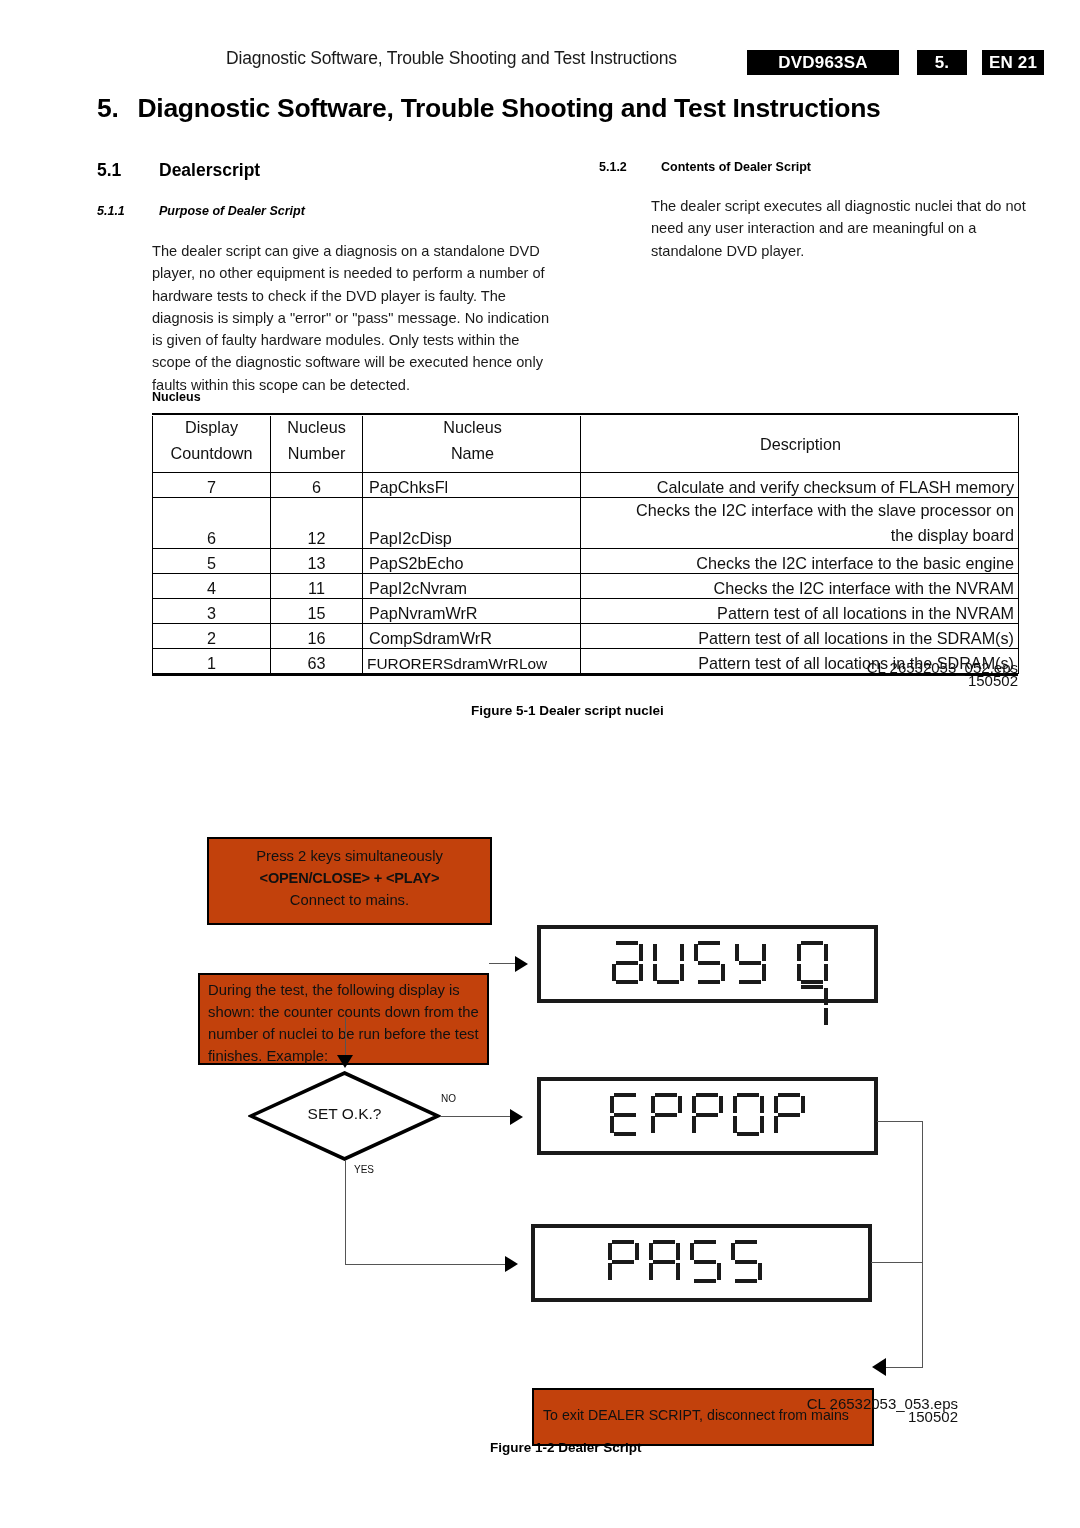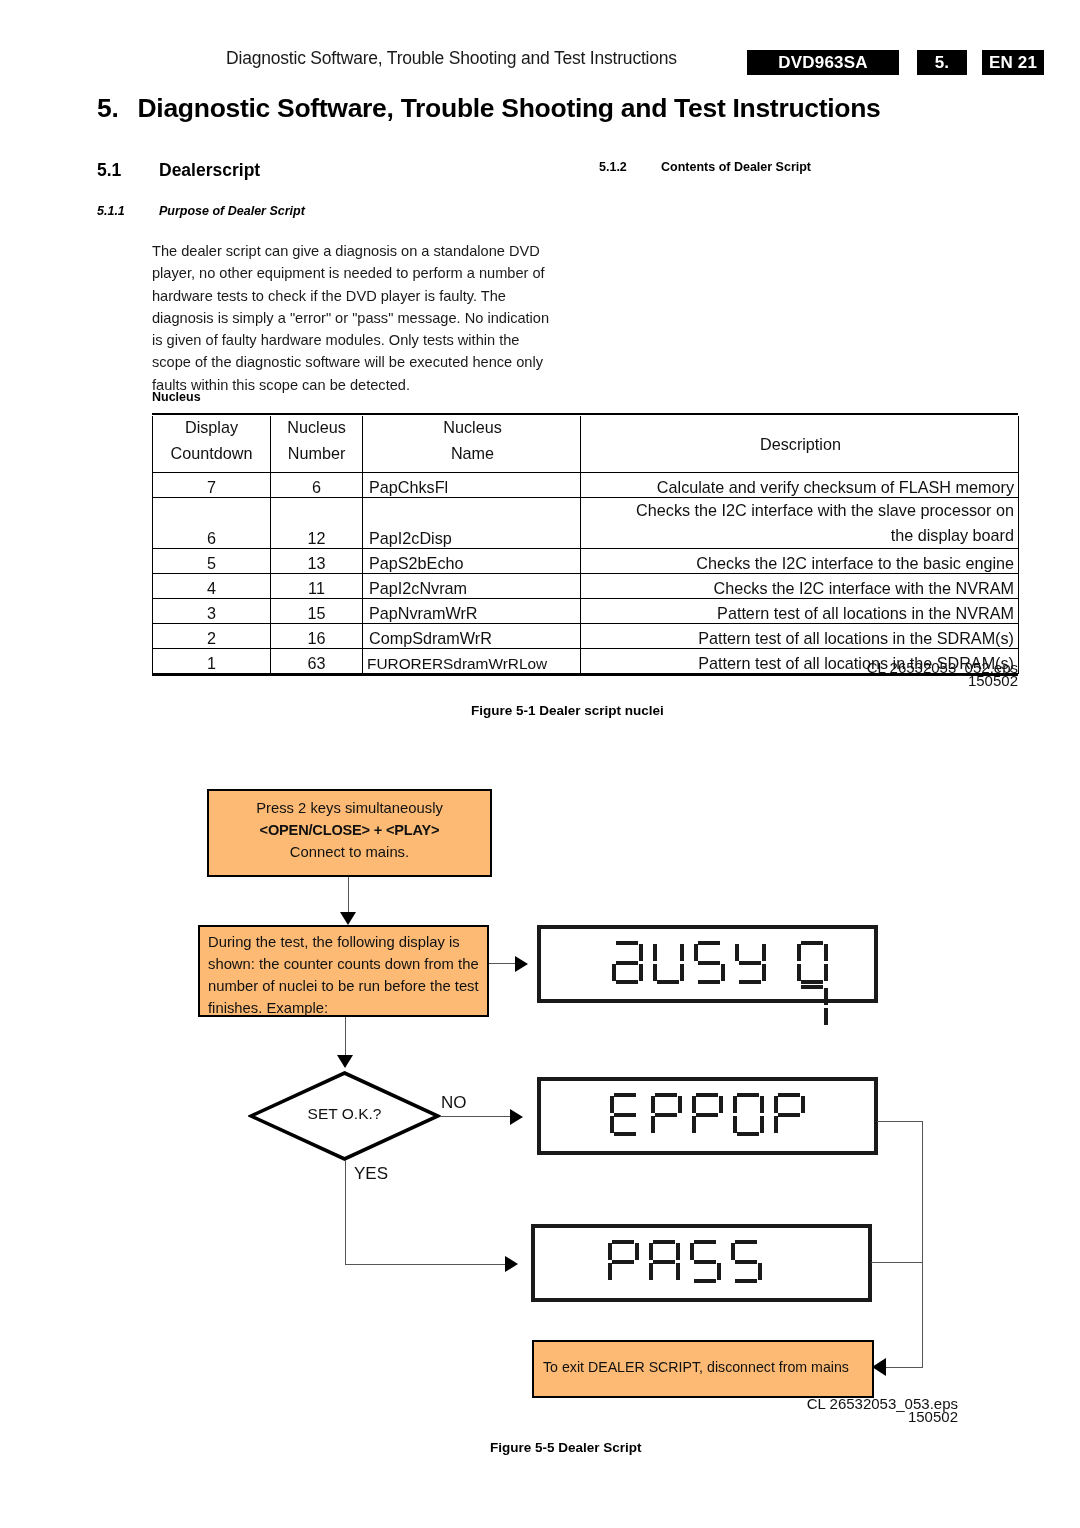--- a/index.html
+++ b/index.html
@@ -164,24 +164,25 @@
     font-size: 13.5px;
     font-weight: bold;
     white-space: nowrap;
   }
   #figcap1 { left: 471px; top: 703px; }
   #figcap2 { left: 490px; top: 1440px; }
 
   .fbox {
     position: absolute;
     border: 2.2px solid #000;
-    background: #fdba74;
+    background: #c2410c;
     font-size: 14.8px;
     line-height: 22px;
     color: #111;
+    margin-top: 48px;
   }
   #fb-press {
     left: 207px; top: 789px; width: 285px; height: 88px;
     text-align: center;
     padding-top: 6px;
   }
   #fb-press .k { font-weight: bold; font-size: 14.6px; letter-spacing: -0.2px;}
   #fb-during {
     left: 198px; top: 925px; width: 291px; height: 92px;
     padding: 4px 6px 0 8px;
@@ -238,21 +239,21 @@
   .dec-label {
     position: absolute;
     left: 248px; top: 1105px;
     width: 193px;
     text-align: center;
     font-size: 15.5px;
     color: #111;
   }
   .branch-label {
     position: absolute;
-    font-size: 17px;
+    font-size: 10px;
     color: #111;
   }
   #lbl-no { left: 441px; top: 1093px; }
   #lbl-yes { left: 354px; top: 1164px; }
 
   .ln { position: absolute; background: #555; }
   .ln-v { width: 1.3px; }
   .ln-h { height: 1.3px; }
 
   .arrow-d {
@@ -298,20 +299,21 @@
   <span class="n">5.1.1</span><span>Purpose of Dealer Script</span>
 </div>
 <div class="sec-num-head" id="sec-512">
   <span class="n">5.1.2</span><span>Contents of Dealer Script</span>
 </div>
 
 <div class="body-col" id="col-left">
   <p>The dealer script can give a diagnosis on a standalone DVD player, no other equipment is needed to perform a number of hardware tests to check if the DVD player is faulty. The diagnosis is simply a "error" or "pass" message. No indication is given of faulty hardware modules. Only tests within the scope of the diagnostic software will be executed hence only faults within this scope can be detected.</p>
 </div>
 <div class="body-col" id="col-right">
+  <p>The dealer script executes all diagnostic nuclei that do not need any user interaction and are meaningful on a standalone DVD player.</p>
 </div>
 
 <div class="nucleus-label">Nucleus</div>
 
 <div class="tbl-wrap">
   <div class="tbl-topline"></div>
   <table class="nuc">
     <thead>
       <tr class="h1">
         <th class="c-cd">Display</th>
@@ -473,13 +475,13 @@
 <div class="ln ln-v" style="left:922px; top:1121px; height:247px;"></div>
 <div class="ln ln-h" style="left:880px; top:1367px; width:43px;"></div>
 <div class="arrow-l" style="left:872px; top:1358px;"></div>
 
 <div class="fbox" id="fb-exit">To exit DEALER SCRIPT, disconnect from mains</div>
 
 <div class="eps-cap" id="eps2">
   <div>CL 26532053_053.eps</div>
   <div>150502</div>
 </div>
-<div class="fig-cap" id="figcap2">Figure 5-5 Dealer Script</div>
+<div class="fig-cap" id="figcap2">Figure 1-2 Dealer Script</div>
 
 </body></html>

